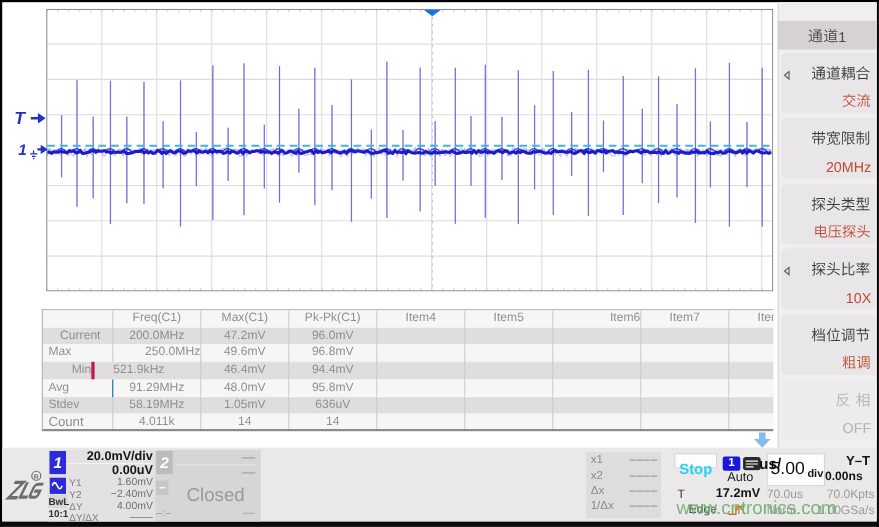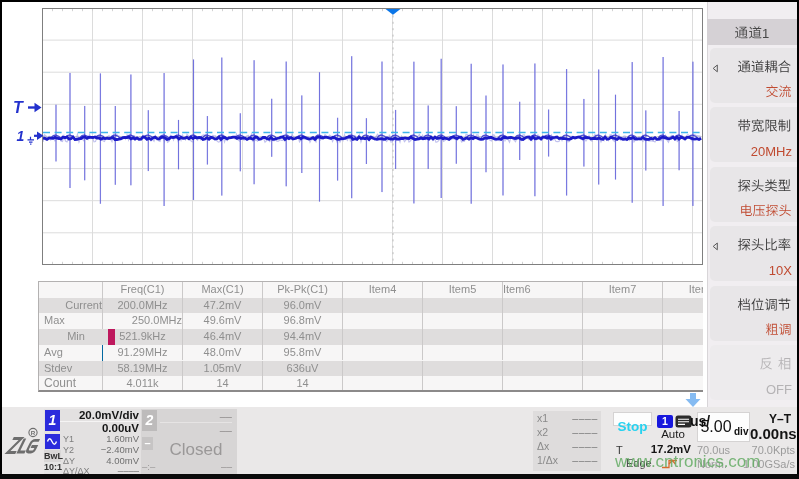--- a/index.html
+++ b/index.html
@@ -54,26 +54,26 @@
 <polygon points="23,5.6 29.5,9.8 23,14" fill="#2331cd"></polygon>
     </svg>
 <div class="a" style="left:38px;top:281px;width:665px;height:111px;overflow:hidden;border-top:1px solid #b3b1b1;border-left:1px solid #b3b1b1;border-bottom:2px solid #8c8a8a;background:#f7f6f6">
       <div class="a" style="left:0;top:0.0px;width:720px;height:15.7px;background:#f7f6f6">
         <div class="a" style="left:0px;top:0;width:64px;height:15.7px;border-right:1px solid #cbc9c9;font-size:11px;line-height:15.7px;color:#8f8f8f;text-align:left;padding-left:5px;overflow:hidden"></div>
         <div class="a" style="left:64px;top:0;width:80px;height:15.7px;border-right:1px solid #cbc9c9;font-size:11px;line-height:15.7px;color:#8f8f8f;text-align:center;overflow:hidden">Freq(C1)</div>
         <div class="a" style="left:144px;top:0;width:80px;height:15.7px;border-right:1px solid #cbc9c9;font-size:11px;line-height:15.7px;color:#8f8f8f;text-align:center;overflow:hidden">Max(C1)</div>
         <div class="a" style="left:224px;top:0;width:80px;height:15.7px;border-right:1px solid #cbc9c9;font-size:11px;line-height:15.7px;color:#8f8f8f;text-align:center;overflow:hidden">Pk-Pk(C1)</div>
         <div class="a" style="left:304px;top:0;width:80px;height:15.7px;border-right:1px solid #cbc9c9;font-size:11px;line-height:15.7px;color:#8f8f8f;text-align:center;overflow:hidden">Item4</div>
         <div class="a" style="left:384px;top:0;width:80px;height:15.7px;border-right:1px solid #cbc9c9;font-size:11px;line-height:15.7px;color:#8f8f8f;text-align:center;overflow:hidden">Item5</div>
-        <div class="a" style="left:464px;top:0;width:80px;height:15.7px;border-right:1px solid #cbc9c9;font-size:11px;line-height:15.7px;color:#8f8f8f;text-align:left;overflow:hidden">Item6</div>
+        <div class="a" style="left:464px;top:0;width:80px;height:15.7px;border-right:1px solid #cbc9c9;font-size:11px;line-height:15.7px;color:#8f8f8f;text-align:right;overflow:hidden">Item6</div>
         <div class="a" style="left:544px;top:0;width:80px;height:15.7px;border-right:1px solid #cbc9c9;font-size:11px;line-height:15.7px;color:#8f8f8f;text-align:center;overflow:hidden">Item7</div>
         <div class="a" style="left:624px;top:0;width:80px;height:15.7px;border-right:1px solid #cbc9c9;font-size:11px;line-height:15.7px;color:#8f8f8f;text-align:center;overflow:hidden">Item8</div>
       </div>
       <div class="a" style="left:0;top:15.7px;width:720px;height:15.7px;background:#dfdddd">
-        <div class="a" style="left:0px;top:0;width:64px;height:15.7px;border-right:1px solid #cbc9c9;font-size:11px;line-height:15.7px;color:#8f8f8f;text-align:right;padding-left:5px;overflow:hidden">Current</div>
+        <div class="a" style="left:0px;top:0;width:64px;height:15.7px;border-right:1px solid #cbc9c9;font-size:11px;line-height:15.7px;color:#8f8f8f;text-align:center;padding-left:5px;overflow:hidden">Current</div>
         <div class="a" style="left:64px;top:0;width:80px;height:15.7px;border-right:1px solid #cbc9c9;font-size:11px;line-height:15.7px;color:#8f8f8f;text-align:center;overflow:hidden">200.0MHz</div>
         <div class="a" style="left:144px;top:0;width:80px;height:15.7px;border-right:1px solid #cbc9c9;font-size:11px;line-height:15.7px;color:#8f8f8f;text-align:center;overflow:hidden">47.2mV</div>
         <div class="a" style="left:224px;top:0;width:80px;height:15.7px;border-right:1px solid #cbc9c9;font-size:11px;line-height:15.7px;color:#8f8f8f;text-align:center;overflow:hidden">96.0mV</div>
         <div class="a" style="left:304px;top:0;width:80px;height:15.7px;border-right:1px solid #cbc9c9;font-size:11px;line-height:15.7px;color:#8f8f8f;text-align:center;overflow:hidden"></div>
         <div class="a" style="left:384px;top:0;width:80px;height:15.7px;border-right:1px solid #cbc9c9;font-size:11px;line-height:15.7px;color:#8f8f8f;text-align:center;overflow:hidden"></div>
         <div class="a" style="left:464px;top:0;width:80px;height:15.7px;border-right:1px solid #cbc9c9;font-size:11px;line-height:15.7px;color:#8f8f8f;text-align:center;overflow:hidden"></div>
         <div class="a" style="left:544px;top:0;width:80px;height:15.7px;border-right:1px solid #cbc9c9;font-size:11px;line-height:15.7px;color:#8f8f8f;text-align:center;overflow:hidden"></div>
         <div class="a" style="left:624px;top:0;width:80px;height:15.7px;border-right:1px solid #cbc9c9;font-size:11px;line-height:15.7px;color:#8f8f8f;text-align:center;overflow:hidden"></div>
       </div>
       <div class="a" style="left:0;top:31.4px;width:720px;height:15.7px;background:#f7f6f6">
@@ -81,22 +81,22 @@
         <div class="a" style="left:64px;top:0;width:80px;height:33px;border-right:1px solid #cbc9c9;font-size:11px;line-height:15.7px;color:#8f8f8f;text-align:right;overflow:hidden">250.0MHz</div>
         <div class="a" style="left:144px;top:0;width:80px;height:15.7px;border-right:1px solid #cbc9c9;font-size:11px;line-height:15.7px;color:#8f8f8f;text-align:center;overflow:hidden">49.6mV</div>
         <div class="a" style="left:224px;top:0;width:80px;height:15.7px;border-right:1px solid #cbc9c9;font-size:11px;line-height:15.7px;color:#8f8f8f;text-align:center;overflow:hidden">96.8mV</div>
         <div class="a" style="left:304px;top:0;width:80px;height:15.7px;border-right:1px solid #cbc9c9;font-size:11px;line-height:15.7px;color:#8f8f8f;text-align:center;overflow:hidden"></div>
         <div class="a" style="left:384px;top:0;width:80px;height:15.7px;border-right:1px solid #cbc9c9;font-size:11px;line-height:15.7px;color:#8f8f8f;text-align:center;overflow:hidden"></div>
         <div class="a" style="left:464px;top:0;width:80px;height:15.7px;border-right:1px solid #cbc9c9;font-size:11px;line-height:15.7px;color:#8f8f8f;text-align:center;overflow:hidden"></div>
         <div class="a" style="left:544px;top:0;width:80px;height:15.7px;border-right:1px solid #cbc9c9;font-size:11px;line-height:15.7px;color:#8f8f8f;text-align:center;overflow:hidden"></div>
         <div class="a" style="left:624px;top:0;width:80px;height:15.7px;border-right:1px solid #cbc9c9;font-size:11px;line-height:15.7px;color:#8f8f8f;text-align:center;overflow:hidden"></div>
       </div>
       <div class="a" style="left:0;top:47.1px;width:720px;height:15.7px;background:#dfdddd">
-        <div class="a" style="left:0px;top:0;width:76px;height:15.7px;border-right:7px solid #be185d;font-size:11px;line-height:15.7px;color:#8f8f8f;text-align:center;padding-left:5px;overflow:hidden">Min</div>
-        <div class="a" style="left:64px;top:0;width:80px;height:15.7px;border-right:1px solid #cbc9c9;font-size:11px;line-height:15.7px;color:#8f8f8f;text-align:center;overflow:hidden">521.9kHz</div>
+        <div class="a" style="left:0px;top:0;width:47px;height:15.7px;border-right:3px solid #be185d;font-size:11px;line-height:15.7px;color:#8f8f8f;text-align:right;padding-left:5px;overflow:hidden">Min</div>
+        <div class="a" style="left:64px;top:0;width:80px;height:15.7px;border-right:1px solid #cbc9c9;font-size:11px;line-height:15.7px;color:#8f8f8f;text-align:left;overflow:hidden">521.9kHz</div>
         <div class="a" style="left:144px;top:0;width:80px;height:15.7px;border-right:1px solid #cbc9c9;font-size:11px;line-height:15.7px;color:#8f8f8f;text-align:center;overflow:hidden">46.4mV</div>
         <div class="a" style="left:224px;top:0;width:80px;height:15.7px;border-right:1px solid #cbc9c9;font-size:11px;line-height:15.7px;color:#8f8f8f;text-align:center;overflow:hidden">94.4mV</div>
         <div class="a" style="left:304px;top:0;width:80px;height:15.7px;border-right:1px solid #cbc9c9;font-size:11px;line-height:15.7px;color:#8f8f8f;text-align:center;overflow:hidden"></div>
         <div class="a" style="left:384px;top:0;width:80px;height:15.7px;border-right:1px solid #cbc9c9;font-size:11px;line-height:15.7px;color:#8f8f8f;text-align:center;overflow:hidden"></div>
         <div class="a" style="left:464px;top:0;width:80px;height:15.7px;border-right:1px solid #cbc9c9;font-size:11px;line-height:15.7px;color:#8f8f8f;text-align:center;overflow:hidden"></div>
         <div class="a" style="left:544px;top:0;width:80px;height:15.7px;border-right:1px solid #cbc9c9;font-size:11px;line-height:15.7px;color:#8f8f8f;text-align:center;overflow:hidden"></div>
         <div class="a" style="left:624px;top:0;width:80px;height:15.7px;border-right:1px solid #cbc9c9;font-size:11px;line-height:15.7px;color:#8f8f8f;text-align:center;overflow:hidden"></div>
       </div>
       <div class="a" style="left:0;top:62.8px;width:720px;height:15.7px;background:#f7f6f6">
         <div class="a" style="left:0px;top:0;width:64px;height:17px;border-right:1px solid #0369a1;font-size:11px;line-height:15.7px;color:#8f8f8f;text-align:left;padding-left:5px;overflow:hidden">Avg</div>
@@ -196,21 +196,21 @@
     </svg>
 <div class="a" style="left:697px;top:412px;width:53px;height:30px;background:#fdfdfd;border:1px solid #d5d3d3"></div>
 <div class="a" style="left:699px;top:417px;width:34px;height:20px;font-size:16px;color:#111;text-align:center;line-height:20px">5.00</div>
 <div class="a" style="left:690px;top:416px;width:16px;height:11px;font-size:14px;font-weight:bold;color:#111;line-height:11px">us/</div>
 <div class="a" style="left:734px;top:426px;width:16px;height:11px;font-size:10px;font-weight:bold;color:#111;line-height:11px">div</div>
 <div class="a" style="left:697px;top:444px;width:40px;height:12px;font-size:11px;color:#9b9b9b;line-height:12px">70.0us</div>
 <div class="a" style="left:740px;top:444px;width:55px;height:12px;font-size:11px;color:#9b9b9b;text-align:right;line-height:12px">70.0Kpts</div>
 <div class="a" style="left:697px;top:458px;width:40px;height:12px;font-size:11px;color:#9b9b9b;line-height:12px">Norm.</div>
 <div class="a" style="left:730px;top:458px;width:65px;height:12px;font-size:11px;color:#9b9b9b;text-align:right;line-height:12px">1.00GSa/s</div>
 <div class="a" style="left:755px;top:413px;width:36px;height:13px;font-size:12px;font-weight:bold;color:#141414;text-align:right;line-height:13px">Y–T</div>
-<div class="a" style="left:750px;top:427px;width:45px;height:13px;font-size:15px;font-weight:bold;color:#141414;text-align:right;line-height:13px">0.00ns</div>
+<div class="a" style="left:750px;top:427px;width:45px;height:13px;font-size:11px;font-weight:bold;color:#141414;text-align:left;line-height:13px">0.00ns</div>
 <div class="a" style="left:707px;top:2px;width:90px;height:405px;background:#f1eef1;border-left:1px solid #d8d5d8"></div>
 <div class="a" style="left:707px;top:19px;width:90px;height:26px;background:#d5d1d5"></div>
 <div class="a" style="left:734px;top:26px;display:flex;align-items:flex-start">
       <svg width="28" height="16" style="display:block">
         <g transform="translate(0.50,11.61) scale(0.0135,-0.0135)">
           <path d="M68 760C128 708 203 635 237 588L287 632C250 678 175 748 115 798ZM253 465H45V401H189V108C145 92 94 45 41 -12L84 -67C136 2 186 59 220 59C243 59 278 25 318 0C388 -43 472 -55 596 -55C703 -55 880 -50 949 -45C950 -26 960 4 968 21C865 11 716 3 597 3C485 3 401 11 333 52C296 76 274 96 253 106ZM363 801V747H798C754 714 698 680 644 656C594 678 542 699 497 715L454 677C519 652 596 618 658 587H364V69H427V239H605V73H666V239H850V139C850 127 847 123 834 122C821 122 777 121 727 123C735 108 744 84 747 67C815 67 857 67 882 78C907 88 915 104 915 139V587H784C763 600 736 614 706 628C782 667 860 720 915 772L873 804L859 801ZM850 534V440H666V534ZM427 389H605V292H427ZM427 440V534H605V440ZM850 389V292H666V389Z" fill="#474747"></path>
         </g>
         <g transform="translate(14.50,11.61) scale(0.0135,-0.0135)">
           <path d="M68 767C121 716 184 644 211 599L267 636C237 682 173 751 120 799ZM449 370H795V281H449ZM449 231H795V142H449ZM449 507H795V419H449ZM385 559V89H860V559H619C631 585 643 616 654 647H946V704H754C778 738 805 780 830 818L763 838C746 799 714 744 686 704H494L546 728C534 760 502 808 472 842L417 818C445 783 473 736 487 704H311V647H581C574 619 564 586 556 559ZM259 481H52V419H195V102C150 87 98 43 45 -9L87 -63C140 -1 191 51 227 51C249 51 280 21 322 -3C390 -43 476 -53 594 -53C689 -53 868 -47 941 -43C942 -24 952 7 960 24C863 13 714 6 596 6C486 6 401 13 338 49C302 70 279 89 259 99Z" fill="#474747"></path>
         </g>

